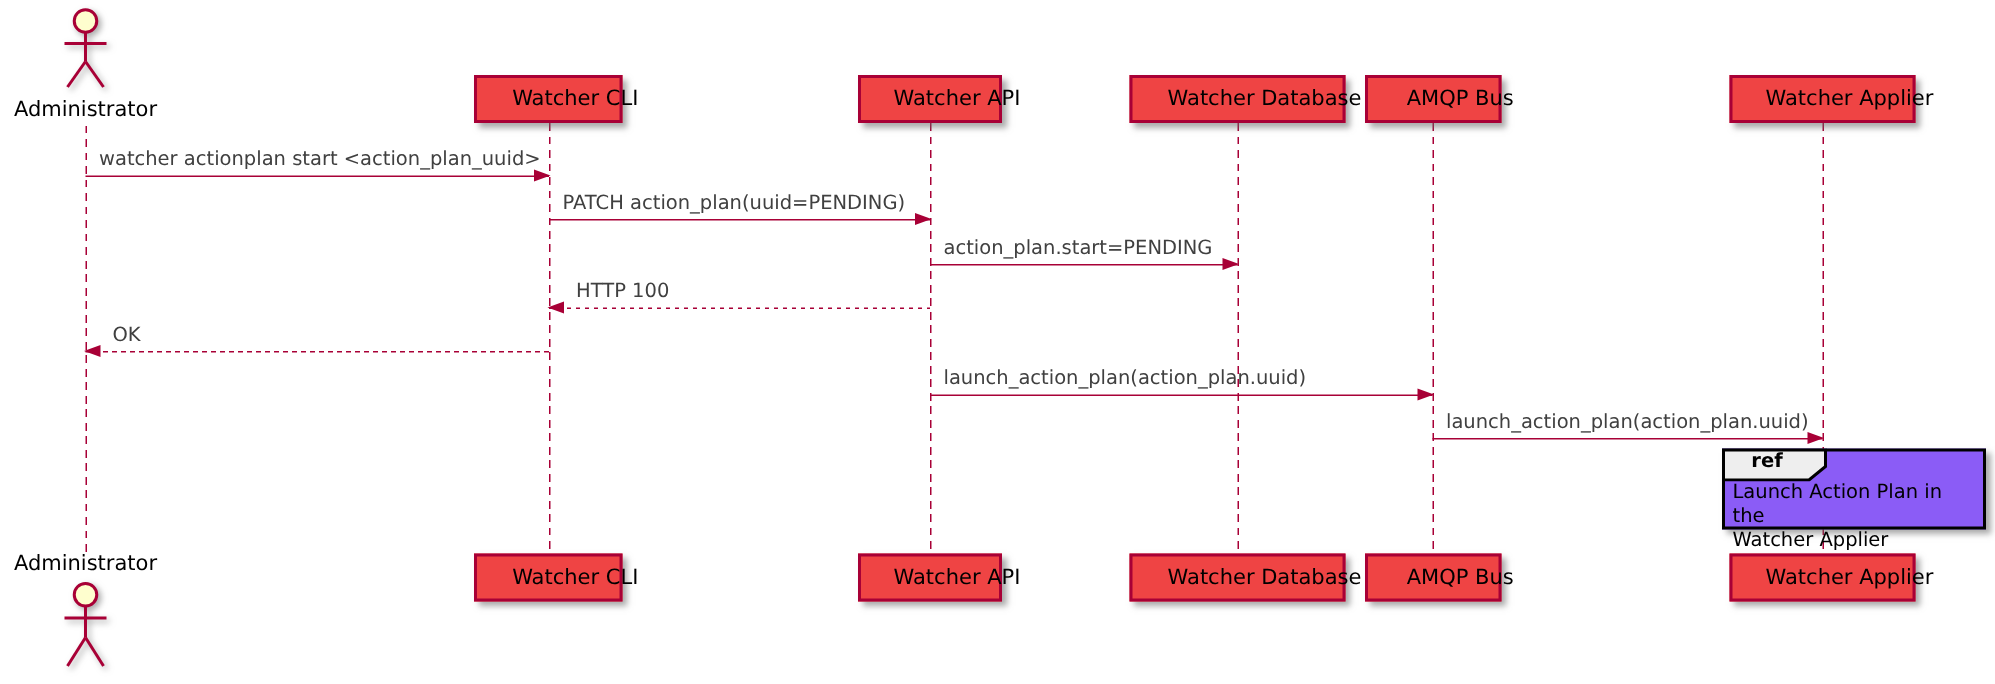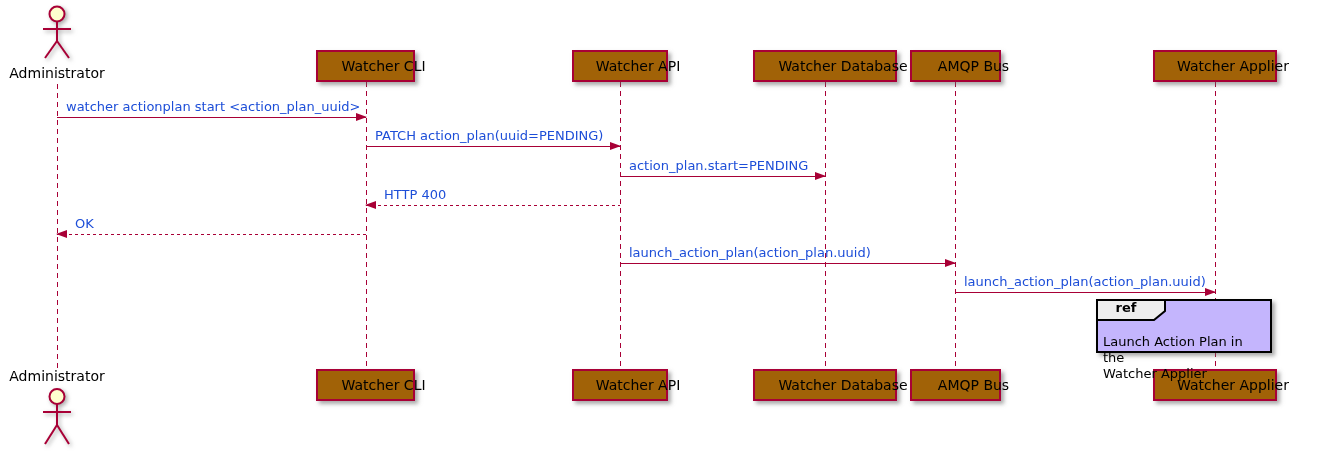--- a/index.html
+++ b/index.html
@@ -12,21 +12,21 @@
     overflow:hidden;
   }
   
   .lifeline{
     position:absolute;width:1px;
     background:repeating-linear-gradient(to bottom,#A80036 0 5px,transparent 5px 9px);
   }
   
   .pbox{
     position:absolute;height:32px;box-sizing:border-box;
-    background:#a16207;border:2px solid #A80036;
+    background:#ef4444;border:2px solid #A80036;
     display:flex;align-items:center;justify-content:center;
     font-size:14px;white-space:nowrap;
     box-shadow:3px 3px 4px rgba(100,100,100,0.55);
     z-index:3;
     padding-left:36px;
   }
   
   .actor-label{
     position:absolute;transform:translateX(-50%);
     font-size:14px;white-space:nowrap;z-index:3;
@@ -36,41 +36,41 @@
     filter:drop-shadow(2px 2px 2px rgba(100,100,100,0.55));
     z-index:3;
   }
   
   .msg{position:absolute;height:0;z-index:2;}
   .msg .line{position:absolute;left:0;right:0;top:0;height:1px;background:#A80036;}
   .msg.dashed .line{
     background:repeating-linear-gradient(to right,#A80036 0 3px,transparent 3px 6px);
   }
   .msg .label{
-    position:absolute;bottom:3px;white-space:nowrap;font-size:13px;color:#1d4ed8;
+    position:absolute;bottom:3px;white-space:nowrap;font-size:13px;color:#404040;
   }
   .msg.ltr .label{left:9px;}
   .msg.rtl .label{left:18px;}
   .msg .head{position:absolute;top:-4px;width:0;height:0;
     border-top:4.5px solid transparent;border-bottom:4.5px solid transparent;}
   .msg.ltr .head{right:-1px;border-left:11px solid #A80036;}
   .msg.rtl .head{left:-1px;border-right:11px solid #A80036;}
   
   .ref{
-    position:absolute;left:1096px;top:299px;width:176px;height:54px;
-    box-sizing:border-box;background:#c4b5fd;border:2px solid #000000;
+    position:absolute;left:1148px;top:299px;width:176px;height:54px;
+    box-sizing:border-box;background:#8b5cf6;border:2px solid #000000;
     box-shadow:3px 3px 4px rgba(100,100,100,0.55);
     z-index:4;font-size:13px;
   }
   .ref-header{position:absolute;top:-2px;left:-2px;width:70px;height:22px;}
   .ref-keyword{
     position:absolute;top:1px;left:0;width:60px;text-align:center;
     font-weight:bold;font-size:13px;
   }
-  .ref-body{margin-top:33px;padding:0 5px;line-height:16px;}
+  .ref-body{margin-top:20px;padding:0 5px;line-height:16px;}
 </style>
 </head>
 <body>
 
 <div class="canvas">
 
   <div class="lifeline" style="left:57px;top:84px;height:285px;"></div>
   <div class="lifeline" style="left:366px;top:82px;height:287px;"></div>
   <div class="lifeline" style="left:620px;top:82px;height:287px;"></div>
   <div class="lifeline" style="left:825px;top:82px;height:287px;"></div>
@@ -111,21 +111,21 @@
     <span class="label">PATCH action_plan(uuid=PENDING)</span>
     <div class="line"></div>
     <span class="head"></span>
   </div>
   <div class="msg ltr solid" style="left:620px;top:176px;width:205px;">
     <span class="label">action_plan.start=PENDING</span>
     <div class="line"></div>
     <span class="head"></span>
   </div>
   <div class="msg rtl dashed" style="left:366px;top:205px;width:254px;">
-    <span class="label">HTTP 400</span>
+    <span class="label">HTTP 100</span>
     <div class="line"></div>
     <span class="head"></span>
   </div>
   <div class="msg rtl dashed" style="left:57px;top:234px;width:309px;">
     <span class="label">OK</span>
     <div class="line"></div>
     <span class="head"></span>
   </div>
   <div class="msg ltr solid" style="left:620px;top:263px;width:335px;">
     <span class="label">launch_action_plan(action_plan.uuid)</span>

